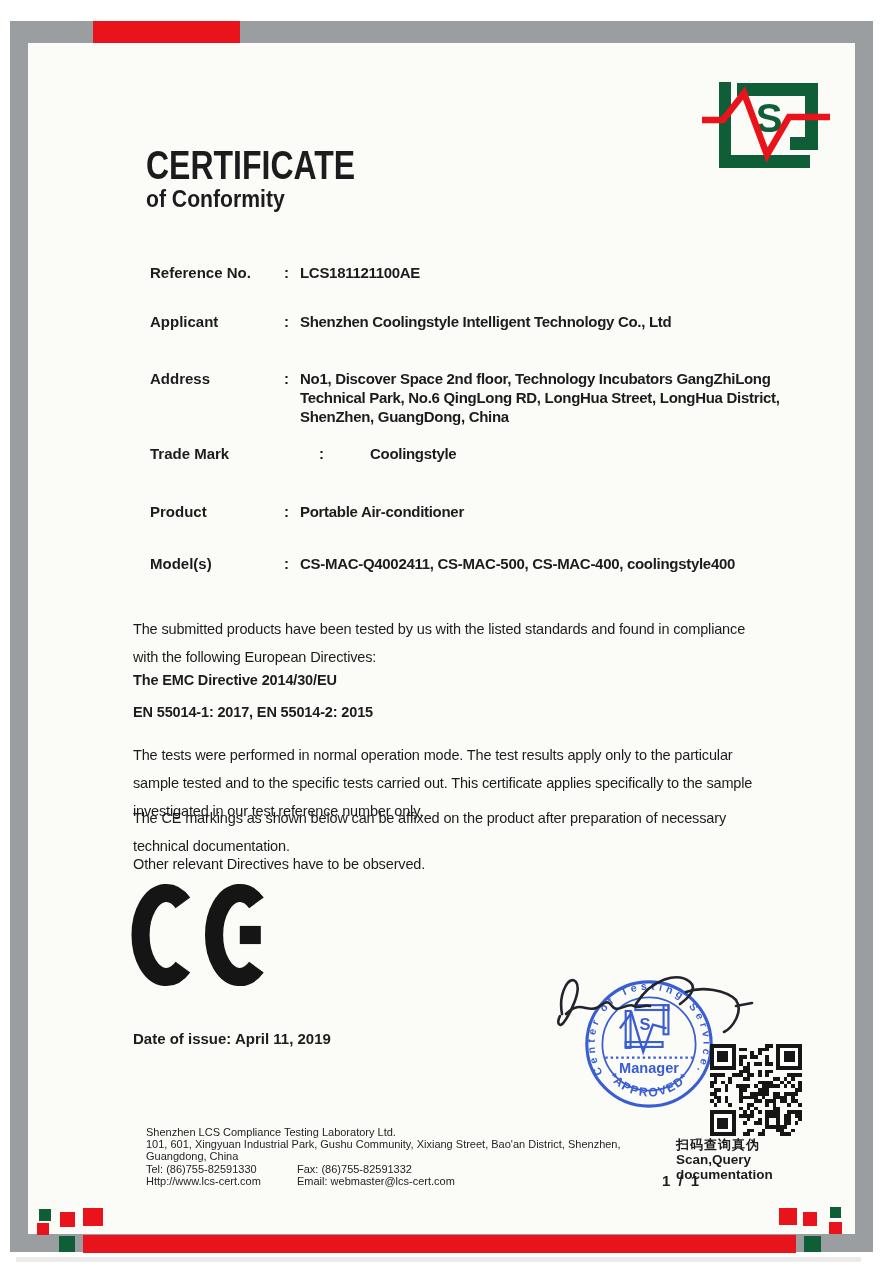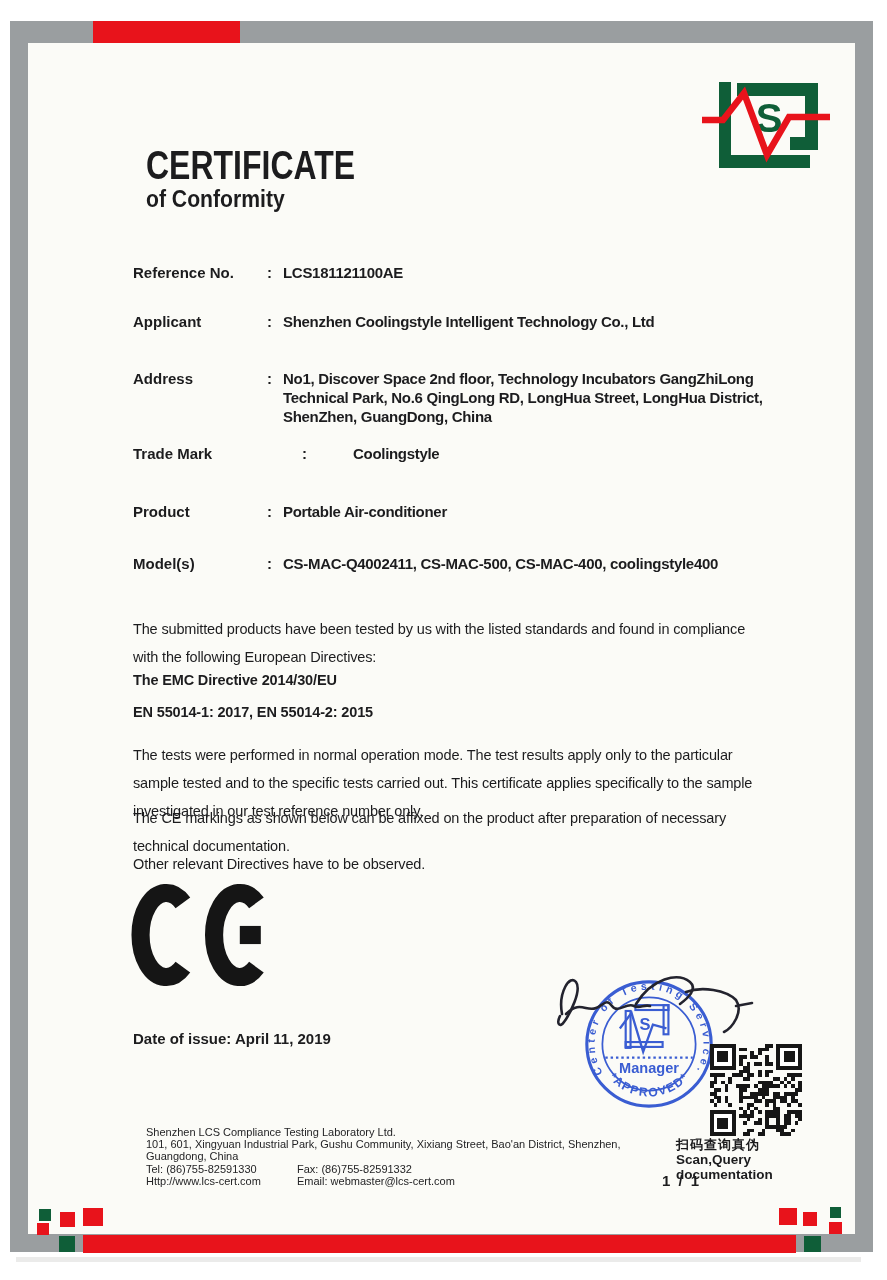--- a/index.html
+++ b/index.html
@@ -15,21 +15,21 @@
   .shadow-bottom{position:absolute;left:16px;top:1257px;width:845px;height:5px;background:#e0e0de;opacity:.65;}
   .deco{position:absolute;}
   .red{background:var(--accent-red);}
   .green{background:var(--brand-green);}
   .map{position:absolute;left:28px;top:43px;z-index:0;}
   .content{position:absolute;z-index:2;}
   .title1{left:146px;top:143px;font-size:40px;font-weight:bold;letter-spacing:0px;
           transform:scaleX(.80);transform-origin:left top;white-space:nowrap;}
   .title2{left:146px;top:186px;font-size:23px;font-weight:bold;transform:scaleX(.92);transform-origin:left top;white-space:nowrap;}
   .field{position:absolute;left:133px;display:flex;z-index:2;font-size:15px;line-height:19px;font-weight:bold;}
-  .flabel{width:134px;}
+  .flabel{width:134px;margin-left:17px;}
   .fcolon{width:16px;}
   .fvalue{width:515px;white-space:pre-line;letter-spacing:-0.3px;}
   .para{position:absolute;left:133px;width:655px;z-index:2;font-size:14.5px;line-height:28px;
         letter-spacing:-0.15px;white-space:pre-line;}
   .bold{font-weight:bold;}
   .date-line{left:133px;top:1030px;font-size:15px;font-weight:bold;}
   .ce{position:absolute;left:130px;top:880px;z-index:2;}
   .stamp{position:absolute;left:581px;top:976px;z-index:3;opacity:.92;}
   .stamp text{font-family:"Liberation Sans",sans-serif;}
   .signature{position:absolute;left:540px;top:962px;z-index:5;}

